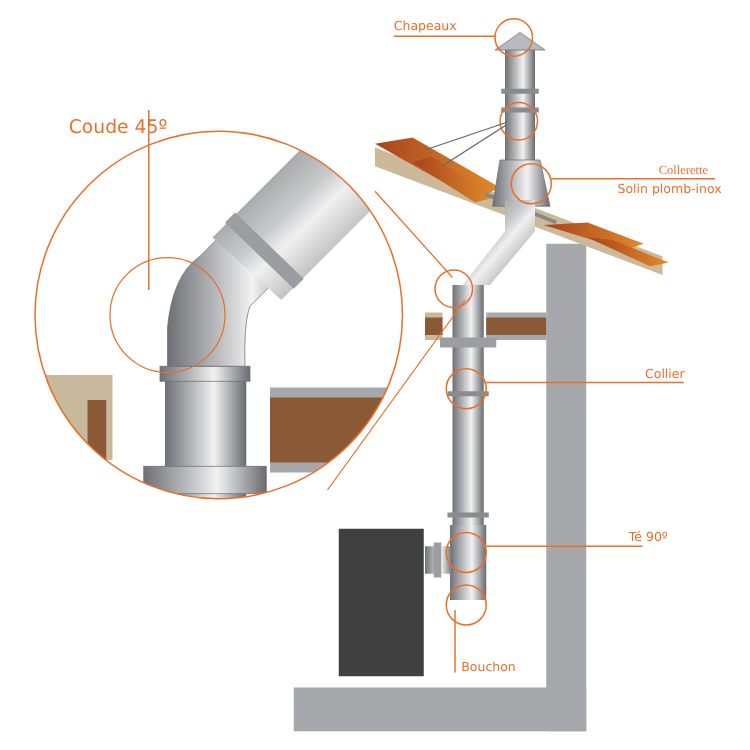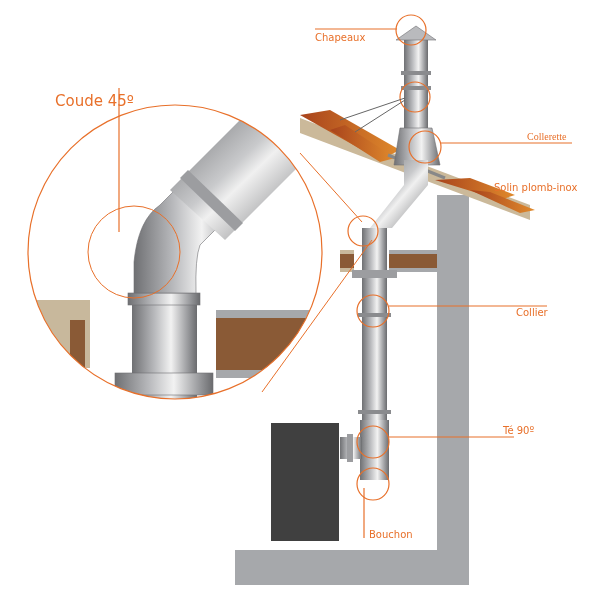--- a/index.html
+++ b/index.html
@@ -126,19 +126,19 @@
       <circle cx="373" cy="442" r="16" fill="none" stroke="#e8702a" stroke-width="1.2"></circle>
       <line x1="389" y1="437" x2="514" y2="437" stroke="#e8702a" stroke-width="1.2"></line>
 
       <circle cx="373" cy="484" r="16" fill="none" stroke="#e8702a" stroke-width="1.2"></circle>
       <line x1="364" y1="488" x2="364" y2="538" stroke="#e8702a" stroke-width="1.2"></line>
     </g>
   </svg>
 
   
   <div class="lbl big" style="left:39px; top:92px;margin-left:16px;">Coude 45º</div>
-  <div class="lbl" style="left:315px; top:32px;text-align:center;">Chapeaux</div>
+  <div class="lbl" style="left:315px; top:16px;text-align:center;">Chapeaux</div>
   <div class="lbl" style="left:527px; top:131px;font-family:Liberation Serif, serif;">Collerette</div>
-  <div class="lbl" style="left:494px; top:146px;margin-top:36px;">Solin plomb-inox</div>
-  <div class="lbl" style="left:516px; top:294px;margin-top:13px;">Collier</div>
+  <div class="lbl" style="left:494px; top:146px;">Solin plomb-inox</div>
+  <div class="lbl" style="left:516px; top:294px;">Collier</div>
   <div class="lbl" style="left:487px; top:425px;margin-left:16px;">Té 90º</div>
   <div class="lbl" style="left:369px; top:529px;">Bouchon</div>
 </div>
 
 </body></html>

